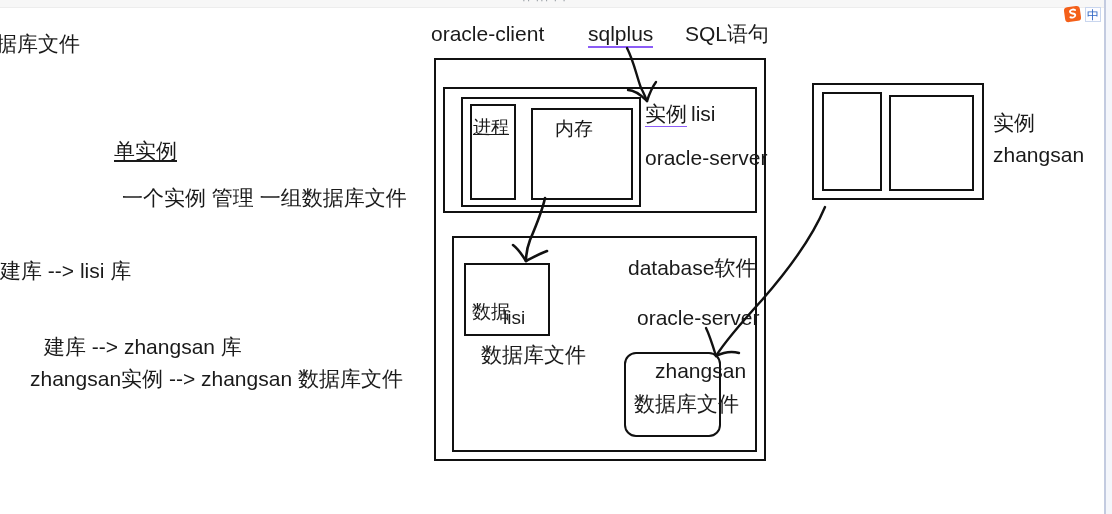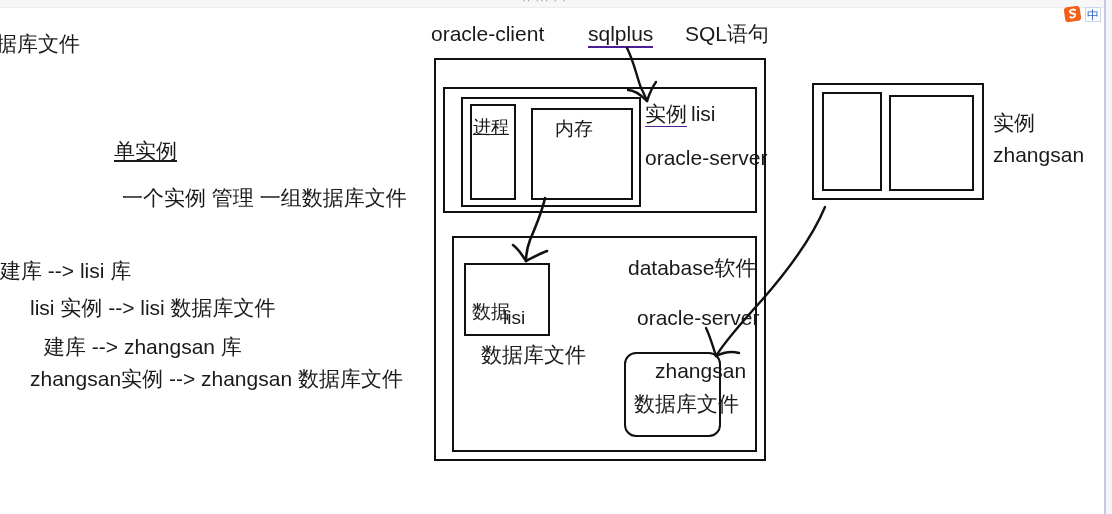--- a/index.html
+++ b/index.html
@@ -81,21 +81,21 @@
     color: #1a1a1a;
     white-space: nowrap;
     line-height: 1.15;
     font-family: "Liberation Sans", "DejaVu Sans", sans-serif;
   }
   .t-lg  { font-size: 21px; }
   .t-md  { font-size: 19px; }
   .t-sm  { font-size: 18px; }
 
   .underline-txt {
-    border-bottom: 2px solid #4c1d95;
+    border-bottom: 2px solid #8b5cf6;
     padding-bottom: 0px;
   }
 
   
   .bx {
     position: absolute;
     border: 2px solid #111111;
     background: transparent;
     box-sizing: border-box;
   }
@@ -129,21 +129,20 @@
     <span class="ime-cn">中</span>
   </div>
 
   <div class="tx t-lg" style="left:-4px; top:32px;">据库文件</div>
 
   <div class="tx t-lg" style="left:114px; top:139px;text-decoration:underline;">单实例</div>
 
   <div class="tx t-lg" style="left:122px; top:186px;">一个实例 管理 一组数据库文件</div>
 
   <div class="tx t-lg" style="left:0px; top:259px;">建库  --&gt; lisi 库</div>
-  <div class="tx t-lg" style="left:30px; top:296px;">lisi 实例 --&gt;   lisi 数据库文件</div>
   <div class="tx t-lg" style="left:0px; top:335px;padding-left:44px;">建库   --&gt; zhangsan 库</div>
   <div class="tx t-lg" style="left:431px; top:22px;">oracle-client</div>
 
   <div class="tx t-lg" style="left:30px; top:367px;">zhangsan实例  --&gt; zhangsan 数据库文件</div>
   <div class="tx t-lg underline-txt" style="left:588px; top:22px;">sqlplus</div>
   <div class="tx t-lg" style="left:685px; top:22px;">SQL语句</div>
 
   <div class="bx" style="left:434px; top:58px; width:332px; height:403px;"></div>
 
   <div class="bx" style="left:443px; top:87px; width:314px; height:126px;"></div>

